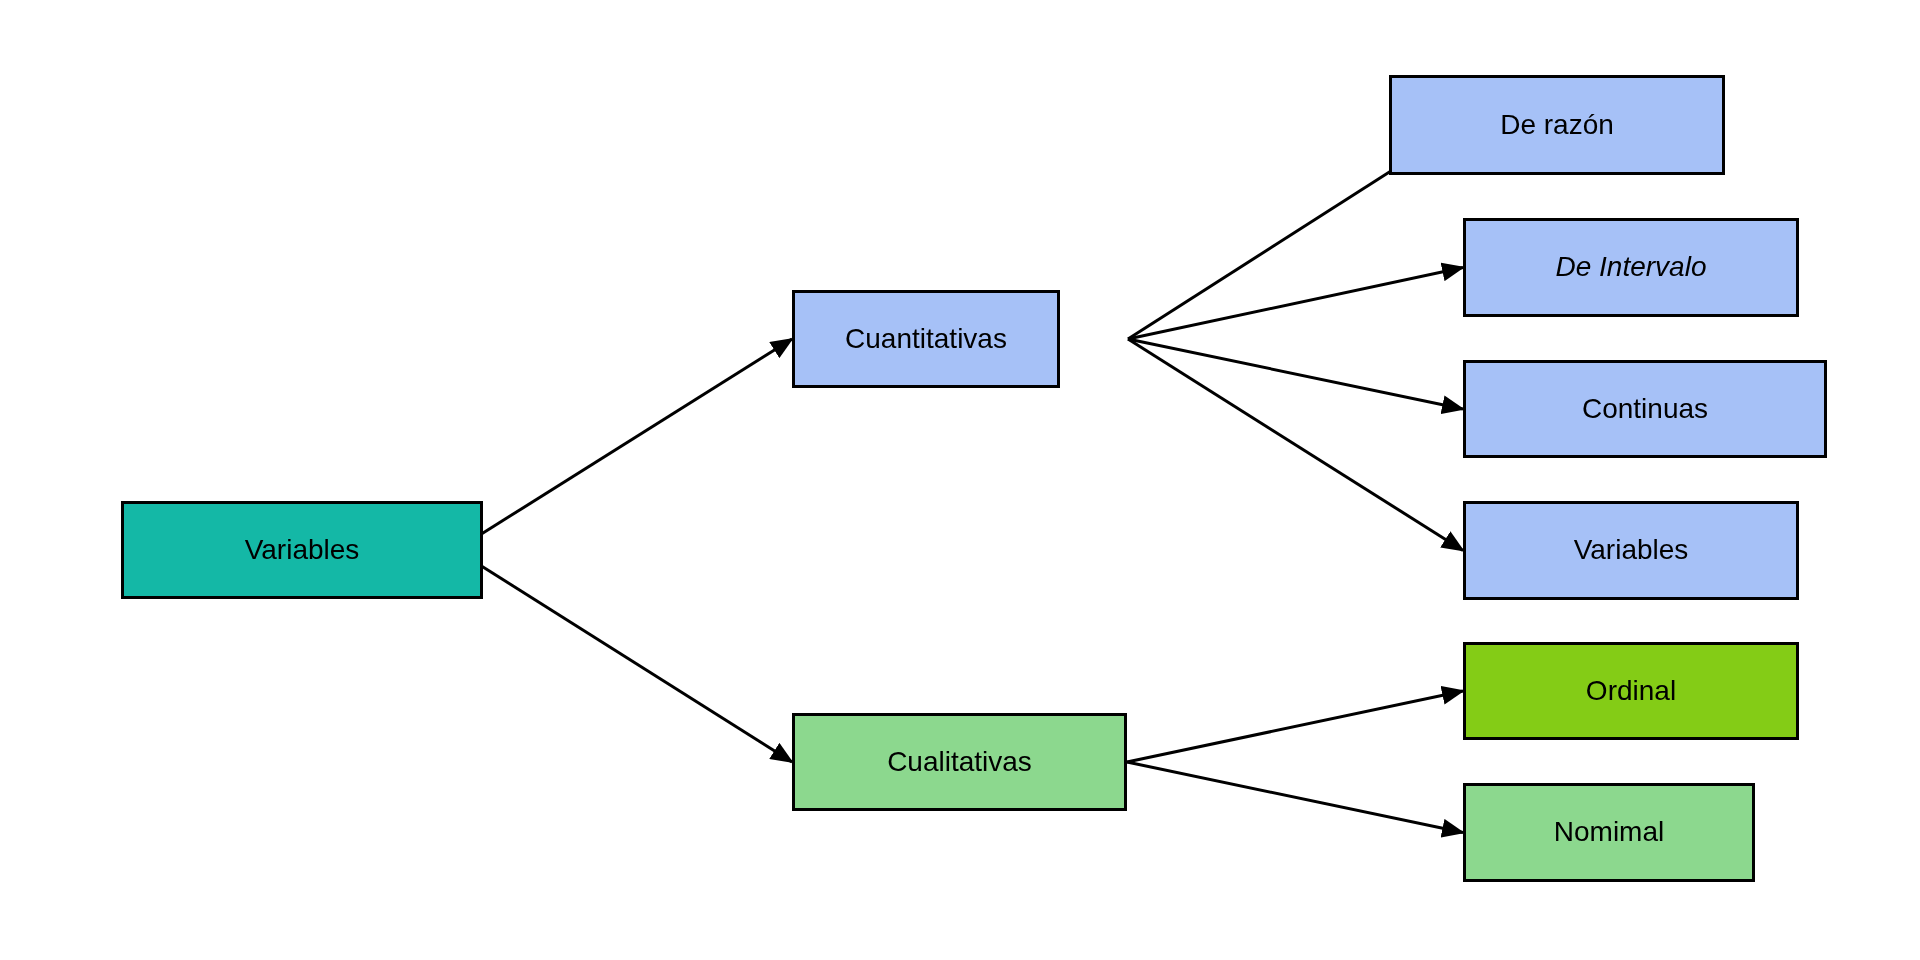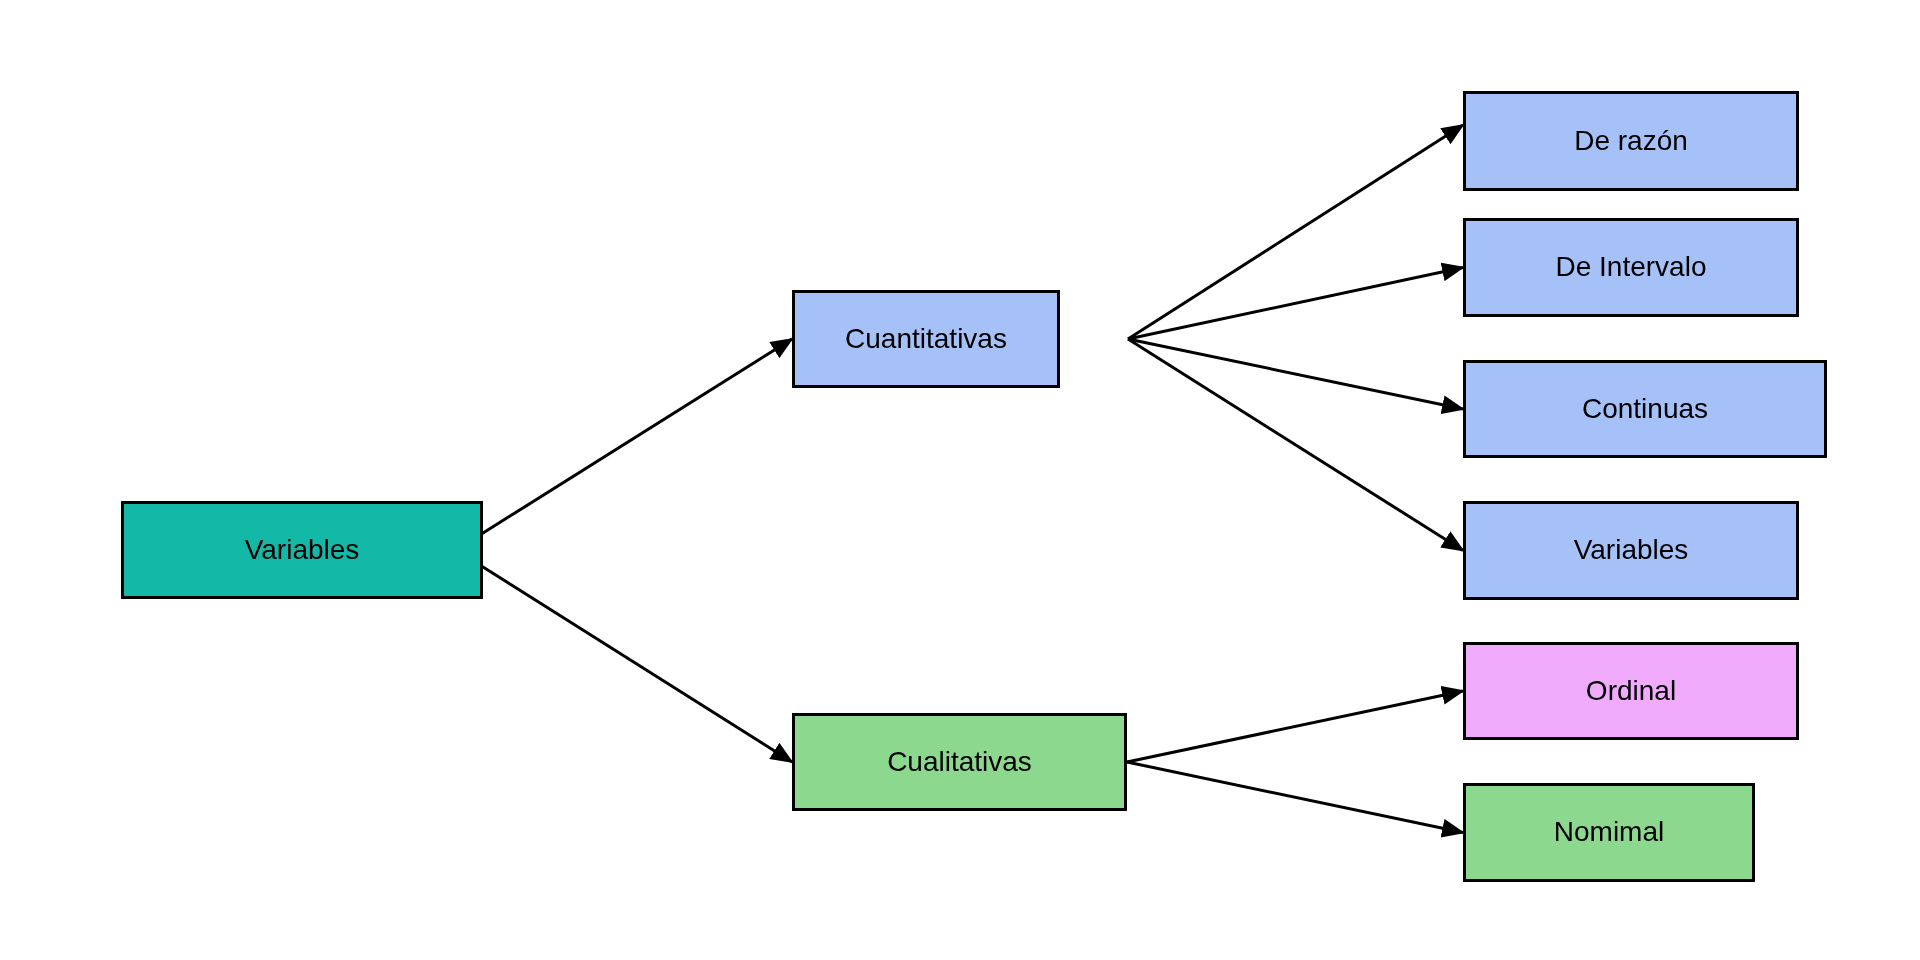--- a/index.html
+++ b/index.html
@@ -61,31 +61,31 @@
     </svg>
 <div class="node" style="left: 121px; top: 501px; width: 362px; height: 98px; background: #14b8a6;">
       <span>Variables</span>
     </div>
     <div class="node" style="left: 792px; top: 290px; width: 268px; height: 98px; background: rgb(166, 193, 247);">
       <span>Cuantitativas</span>
     </div>
     <div class="node" style="left: 792px; top: 713px; width: 335px; height: 98px; background: rgb(140, 216, 142);">
       <span>Cualitativas</span>
     </div>
-    <div class="node" style="left: 1463px; top: 75px; width: 336px; height: 100px; background: rgb(166, 193, 247); margin-top: 16px;">
+    <div class="node" style="left: 1389px; top: 75px; width: 336px; height: 100px; background: rgb(166, 193, 247);">
       <span>De razón</span>
     </div>
-    <div class="node" style="left: 1463px; top: 218px; width: 336px; height: 99px; background: rgb(166, 193, 247);">
+    <div class="node" style="left: 1463px; top: 218px; width: 336px; height: 99px; background: rgb(166, 193, 247); font-style: italic;">
       <span>De Intervalo</span>
     </div>
     <div class="node" style="left: 1463px; top: 360px; width: 364px; height: 98px; background: rgb(166, 193, 247);">
       <span>Continuas</span>
     </div>
     <div class="node" style="left: 1463px; top: 501px; width: 336px; height: 99px; background: rgb(166, 193, 247);">
       <span>Variables</span>
     </div>
-    <div class="node" style="left: 1463px; top: 642px; width: 336px; height: 98px; background: #f0abfc;">
+    <div class="node" style="left: 1463px; top: 642px; width: 336px; height: 98px; background: #84cc16;">
       <span>Ordinal</span>
     </div>
     <div class="node" style="left: 1463px; top: 783px; width: 292px; height: 99px; background: rgb(140, 216, 142);">
       <span>Nomimal</span>
     </div>
   </div>
 
 </body></html>

